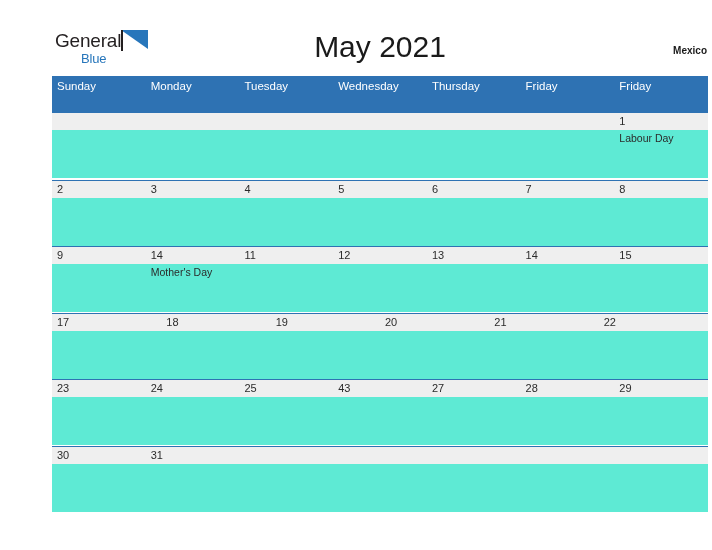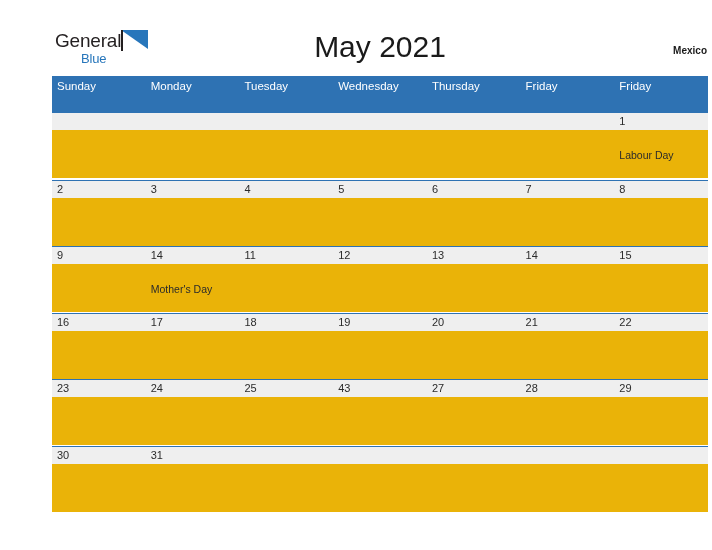--- a/index.html
+++ b/index.html
@@ -128,22 +128,21 @@
   .num-band {
     display: flex;
     width: 656px;
     height: 17px;
     background: #efefef;
   }
   .body-band {
     display: flex;
     width: 656px;
     height: 48px;
-    background: #eab308;
-    align-items: center;
+    background: #5eead4;
   }
 
   .num-cell {
     flex: 1 1 0;
     box-sizing: border-box;
     padding-left: 5px;
     font-size: 11px;
     line-height: 17px;
     color: #2b2b2b;
     font-family: "Liberation Sans", sans-serif;
@@ -256,21 +255,20 @@
             </div>
             <div class="body-cell"></div>
             <div class="body-cell"></div>
             <div class="body-cell"></div>
             <div class="body-cell"></div>
             <div class="body-cell"></div>
           </div>
         </div>
         <div class="week-row has-rule">
           <div class="num-band">
-            <div class="num-cell">16</div>
             <div class="num-cell">17</div>
             <div class="num-cell">18</div>
             <div class="num-cell">19</div>
             <div class="num-cell">20</div>
             <div class="num-cell">21</div>
             <div class="num-cell">22</div>
           </div>
           <div class="body-band">
             <div class="body-cell"></div>
             <div class="body-cell"></div>

